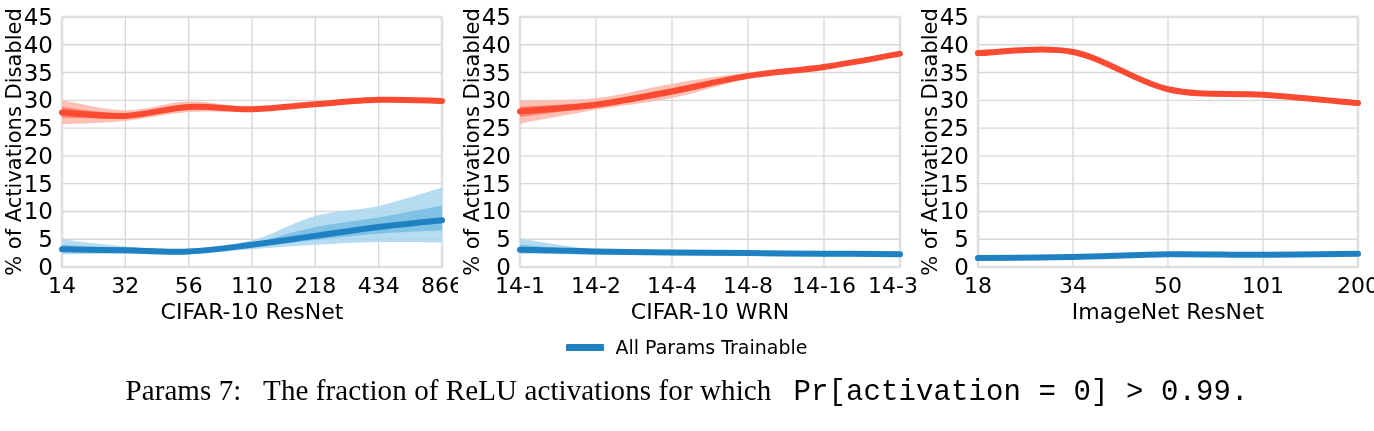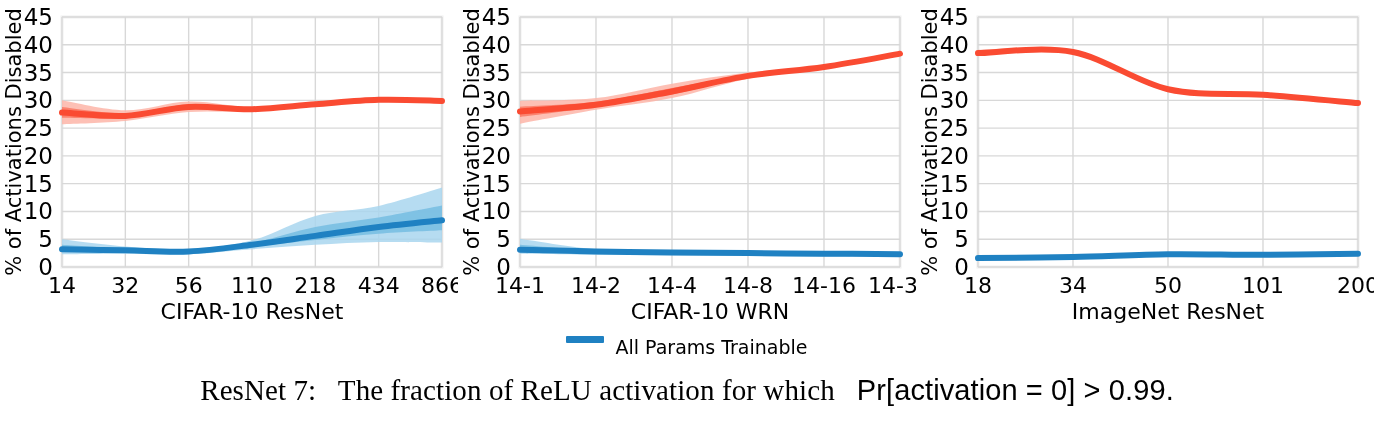--- a/index.html
+++ b/index.html
@@ -3,27 +3,27 @@
 <meta charset="utf-8">
 <style>
   html,body{margin:0;padding:0;background:#ffffff;}
   body{width:1374px;height:431px;font-family:"DejaVu Sans",sans-serif;overflow:hidden;}
   #figure{position:relative;width:1374px;height:431px;}
   .panels{position:absolute;left:0;top:0;width:1374px;height:330px;display:flex;}
   .panel{position:relative;width:458px;height:330px;}
   .panel svg{display:block;}
   .legend{position:absolute;left:0;top:332px;width:1374px;height:30px;
           display:flex;align-items:center;justify-content:center;gap:46px;}
-  .legend-entry{display:flex;gap:11px;}
+  .legend-entry{display:flex;align-items:center;gap:11px;}
   .legend-swatch{width:38px;height:7px;border-radius:1px;}
   .legend-label{font-size:19px;color:#000;font-family:"DejaVu Sans",sans-serif;}
   .caption{position:absolute;left:0;top:374px;width:1374px;text-align:center;
            font-family:"Liberation Serif",serif;font-size:29px;color:#000;
            letter-spacing:.1px;white-space:nowrap;}
-  .cap-math{font-family:Liberation Sans, sans-serif;}
+  .cap-math{font-family:Liberation Mono, monospace;}
 </style>
 </head>
 <body>
 
 <div id="figure">
 
   <div class="panels">
     <div class="panel">
         <svg width="458" height="330" viewBox="0 0 458 330">
           <rect x="62" y="17" width="380" height="250" fill="#ffffff" stroke="#f0f0f0" stroke-width="3"></rect>
@@ -162,20 +162,20 @@
   </div>
 
   <div class="legend">
     <div class="legend-entry">
       <span class="legend-swatch" style="background: rgb(31, 129, 194);"></span>
       <span class="legend-label">All Params Trainable</span>
     </div>
   </div>
 
   <div class="caption">
-    <span>ResNet 7:</span>
+    <span>Params 7:</span>
     <span>&nbsp;</span>
-    <span>The fraction of ReLU activation for which</span>
+    <span>The fraction of ReLU activations for which</span>
     <span>&nbsp;</span>
     <span class="cap-math">Pr[activation = 0] &gt; 0.99.</span>
   </div>
 
 </div>
 
 </body></html>

